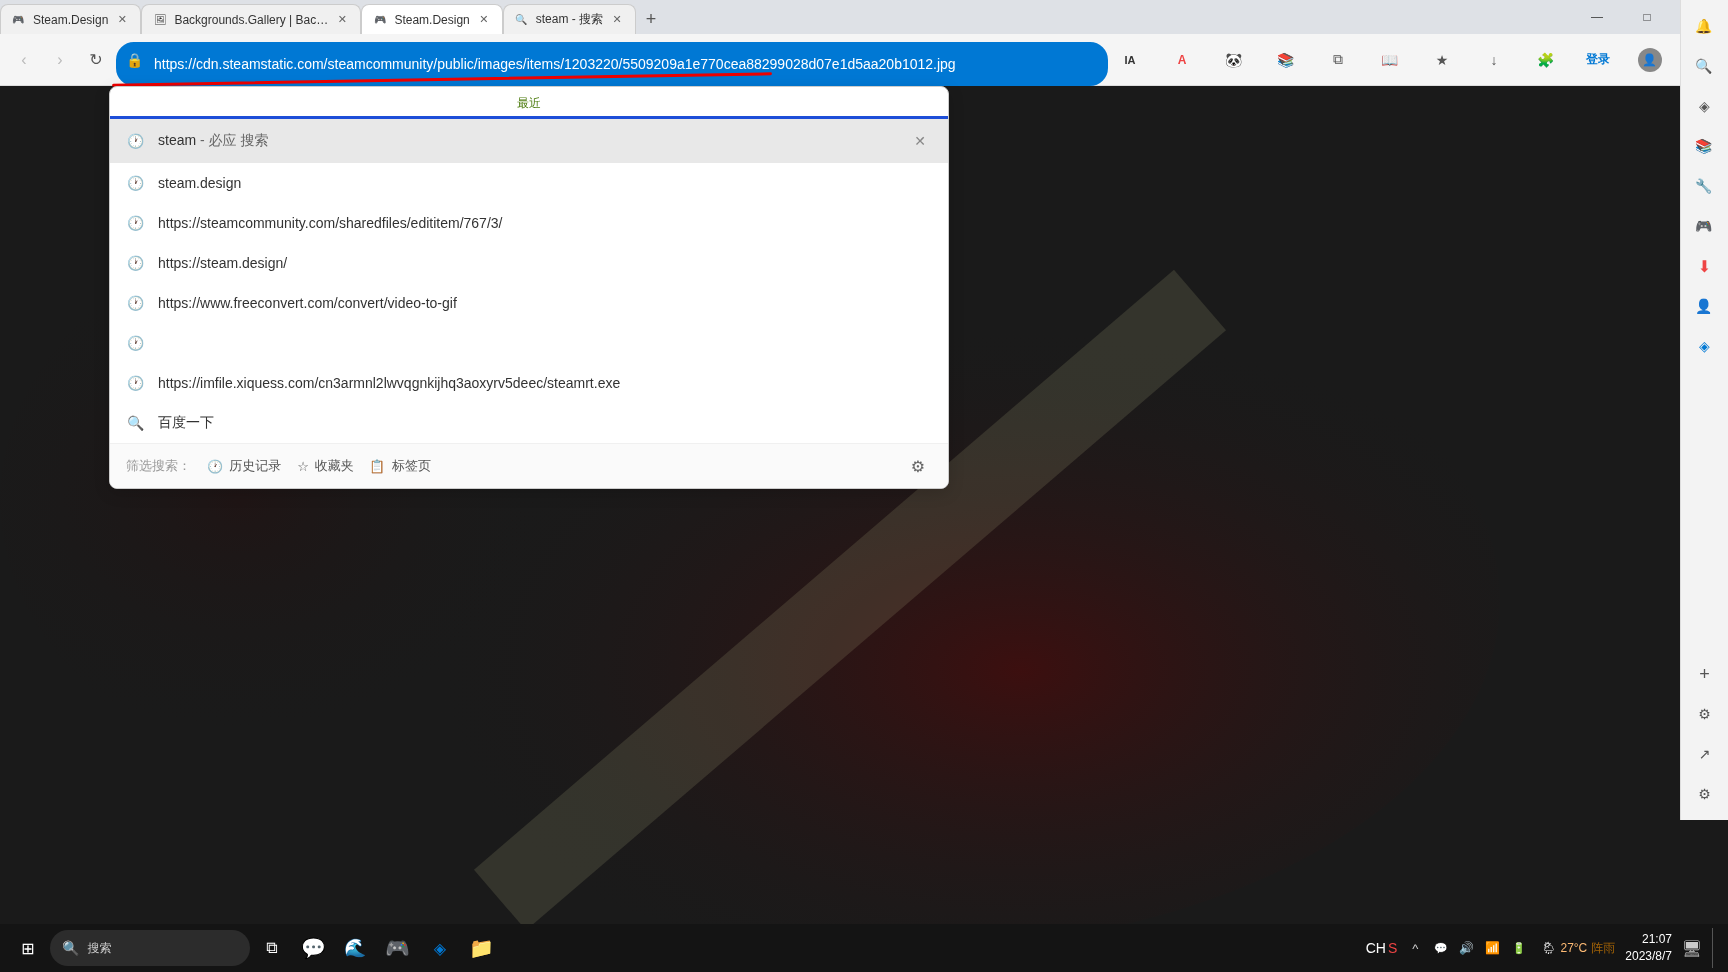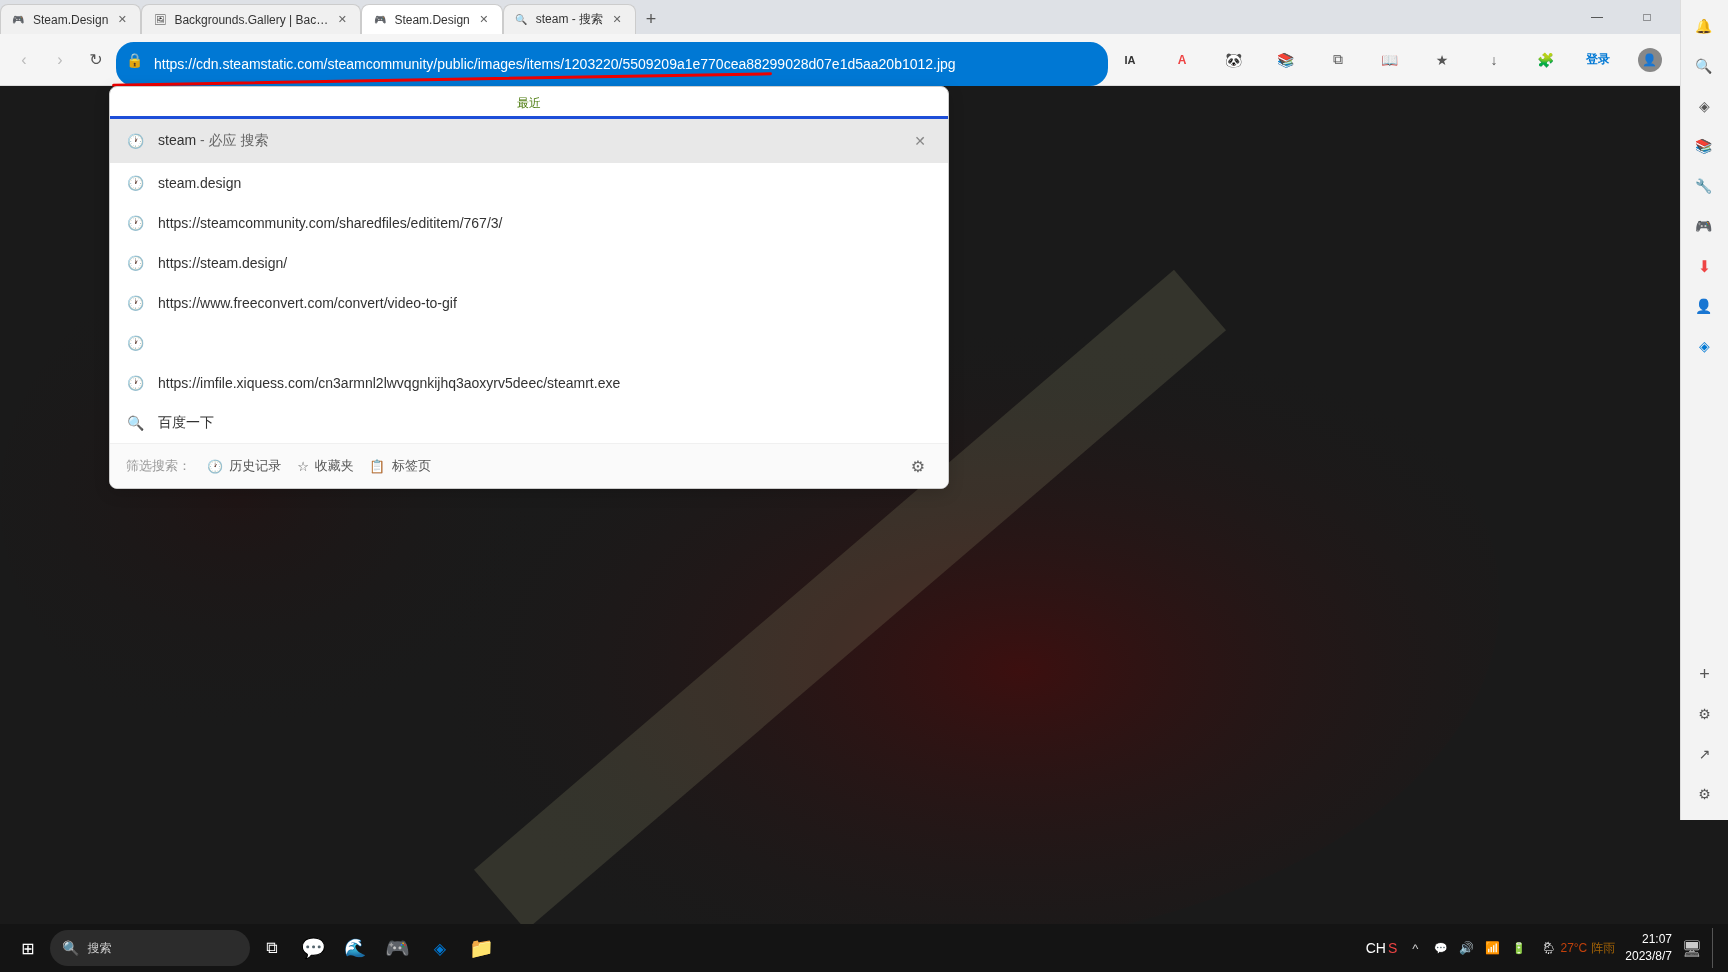--- a/index.html
+++ b/index.html
@@ -672,21 +672,21 @@
   <div class="taskbar-tray">
     <div class="tray-icon" style="color:#ccc;">^</div>
     <div class="tray-icon" style="color:#ccc;font-size:11px;">💬</div>
     <div class="tray-icon" style="color:#ccc;font-size:12px;">🔊</div>
     <div class="tray-icon" style="color:#ccc;font-size:12px;">📶</div>
     <div class="tray-icon" style="color:#ccc;font-size:11px;">🔋</div>
   </div>
 
   <div class="weather-widget">
     <span>🌦</span>
-    <span style="color:#c2410c;">27°C</span>
+    <span style="color:#fdba74;">27°C</span>
     <span style="color:#a16207;">阵雨</span>
   </div>
 
   <div class="taskbar-time">
     <span>21:07</span>
     <span>2023/8/7</span>
   </div>
 
   <div class="notification-area">🖥</div>
   <div class="show-desktop"></div>

